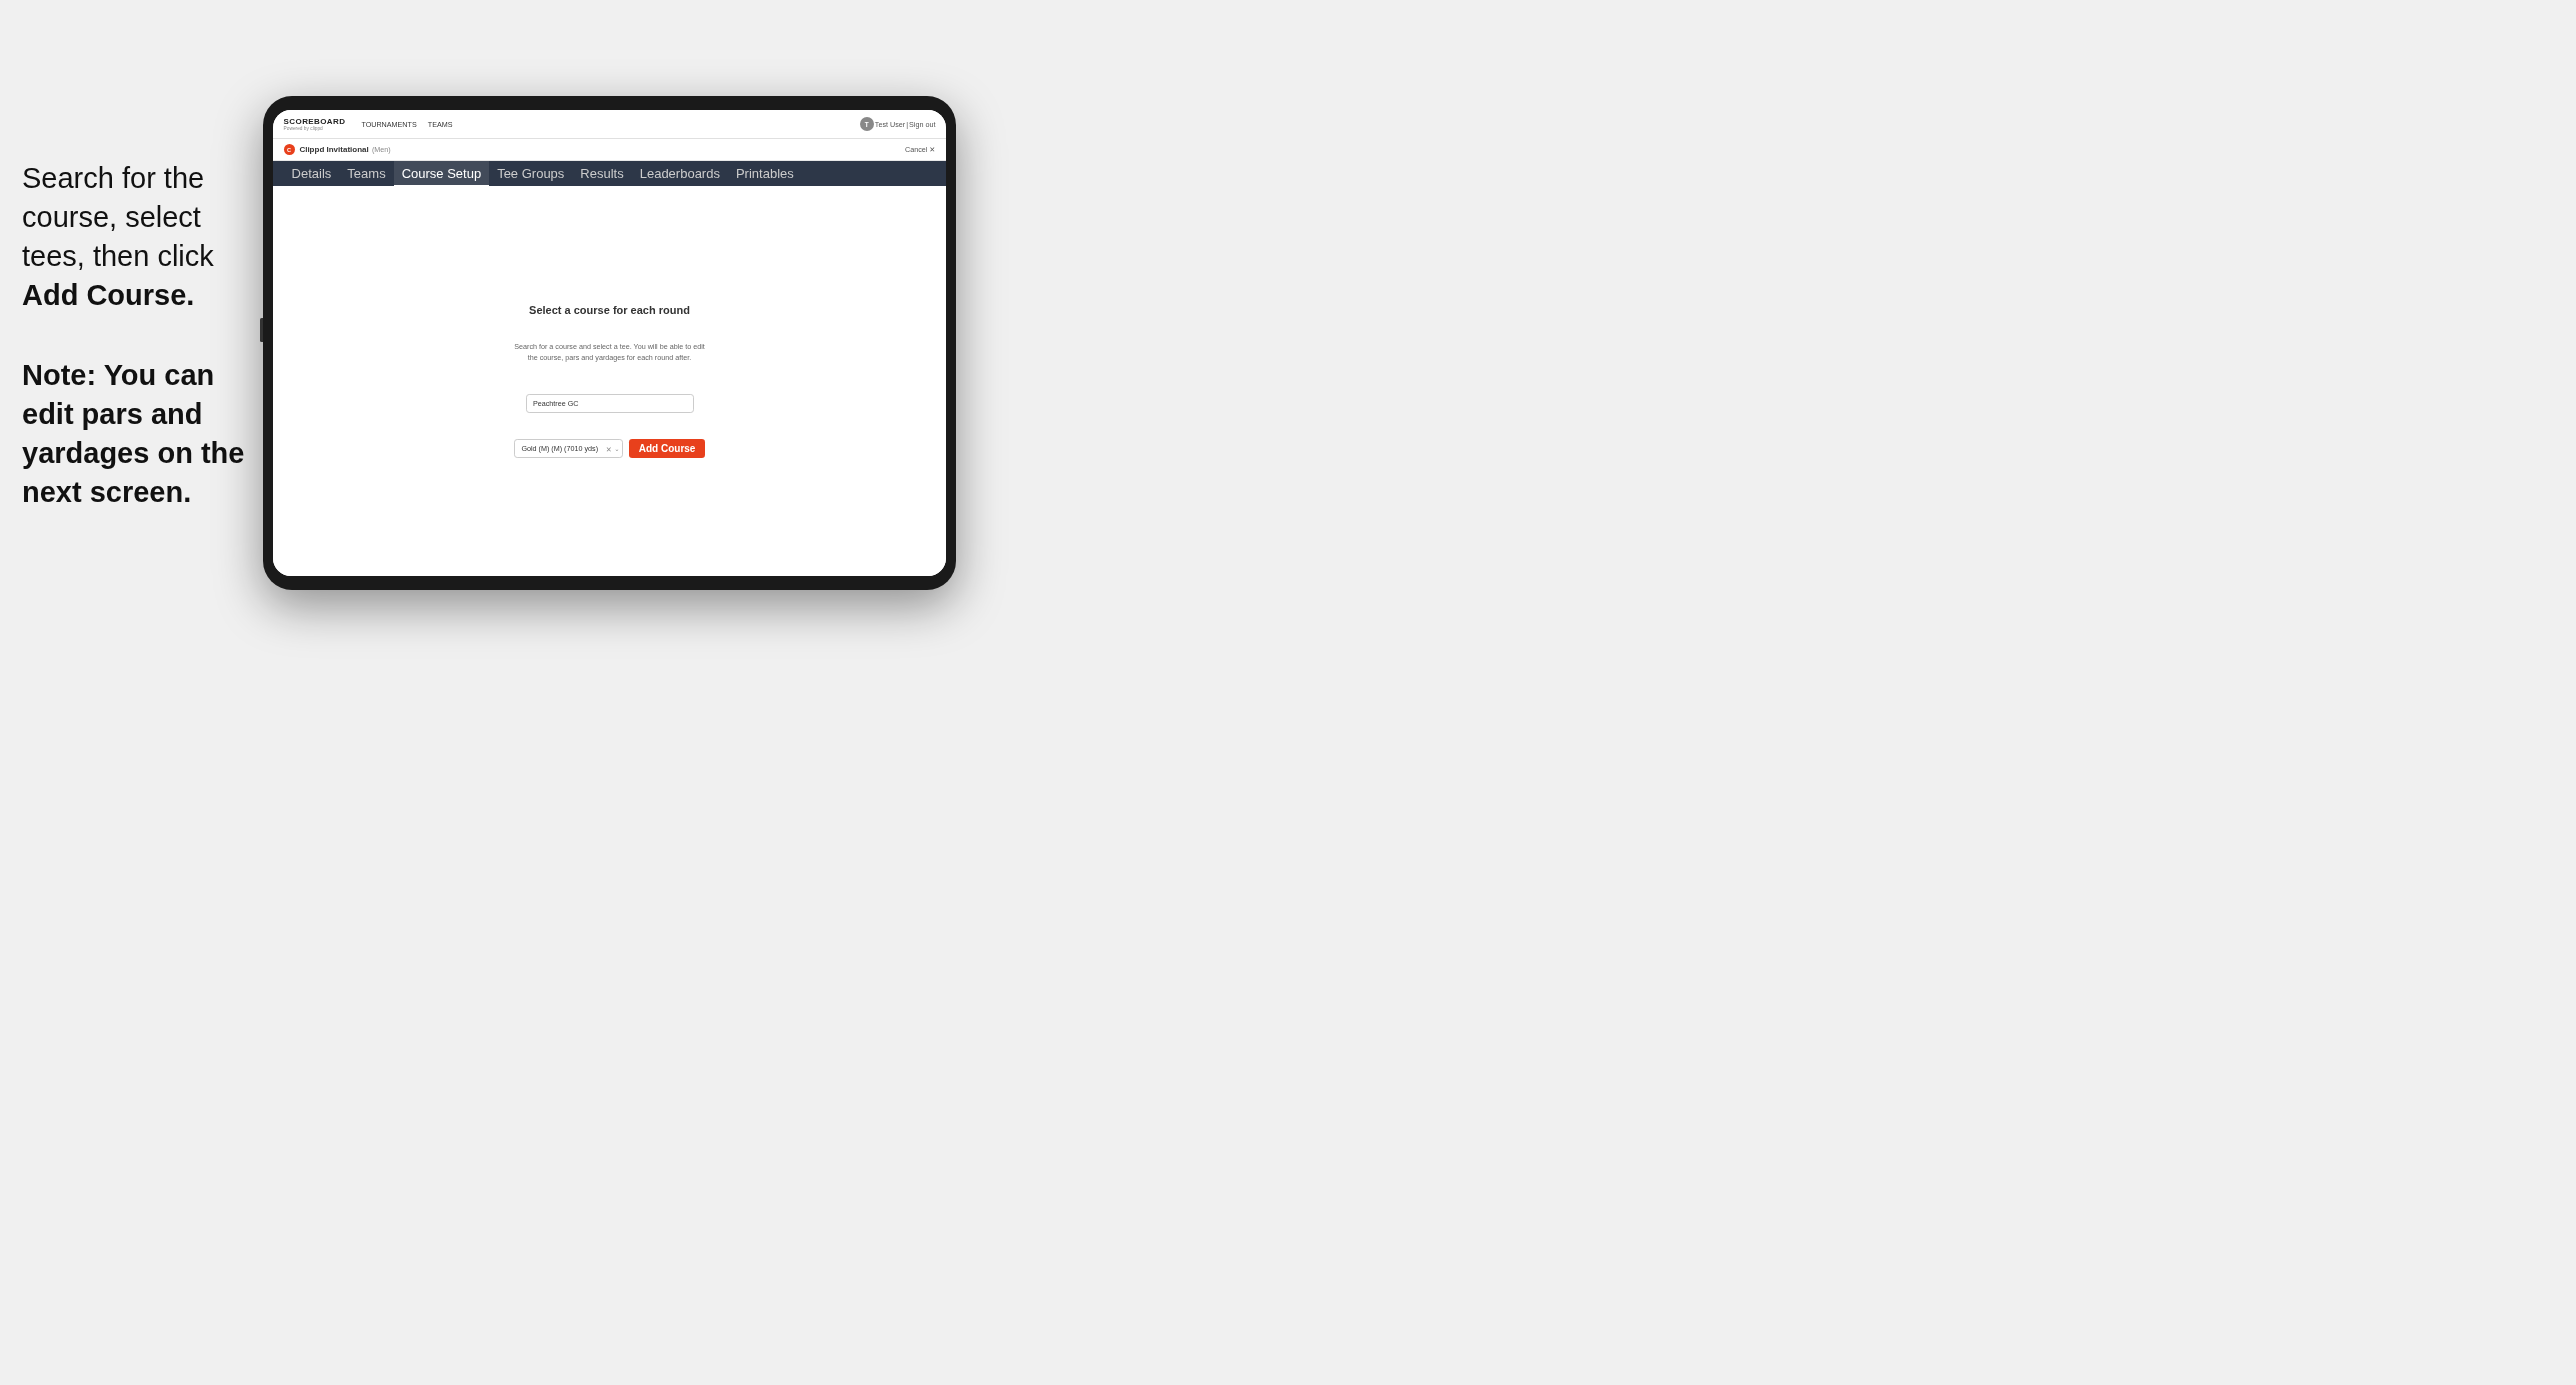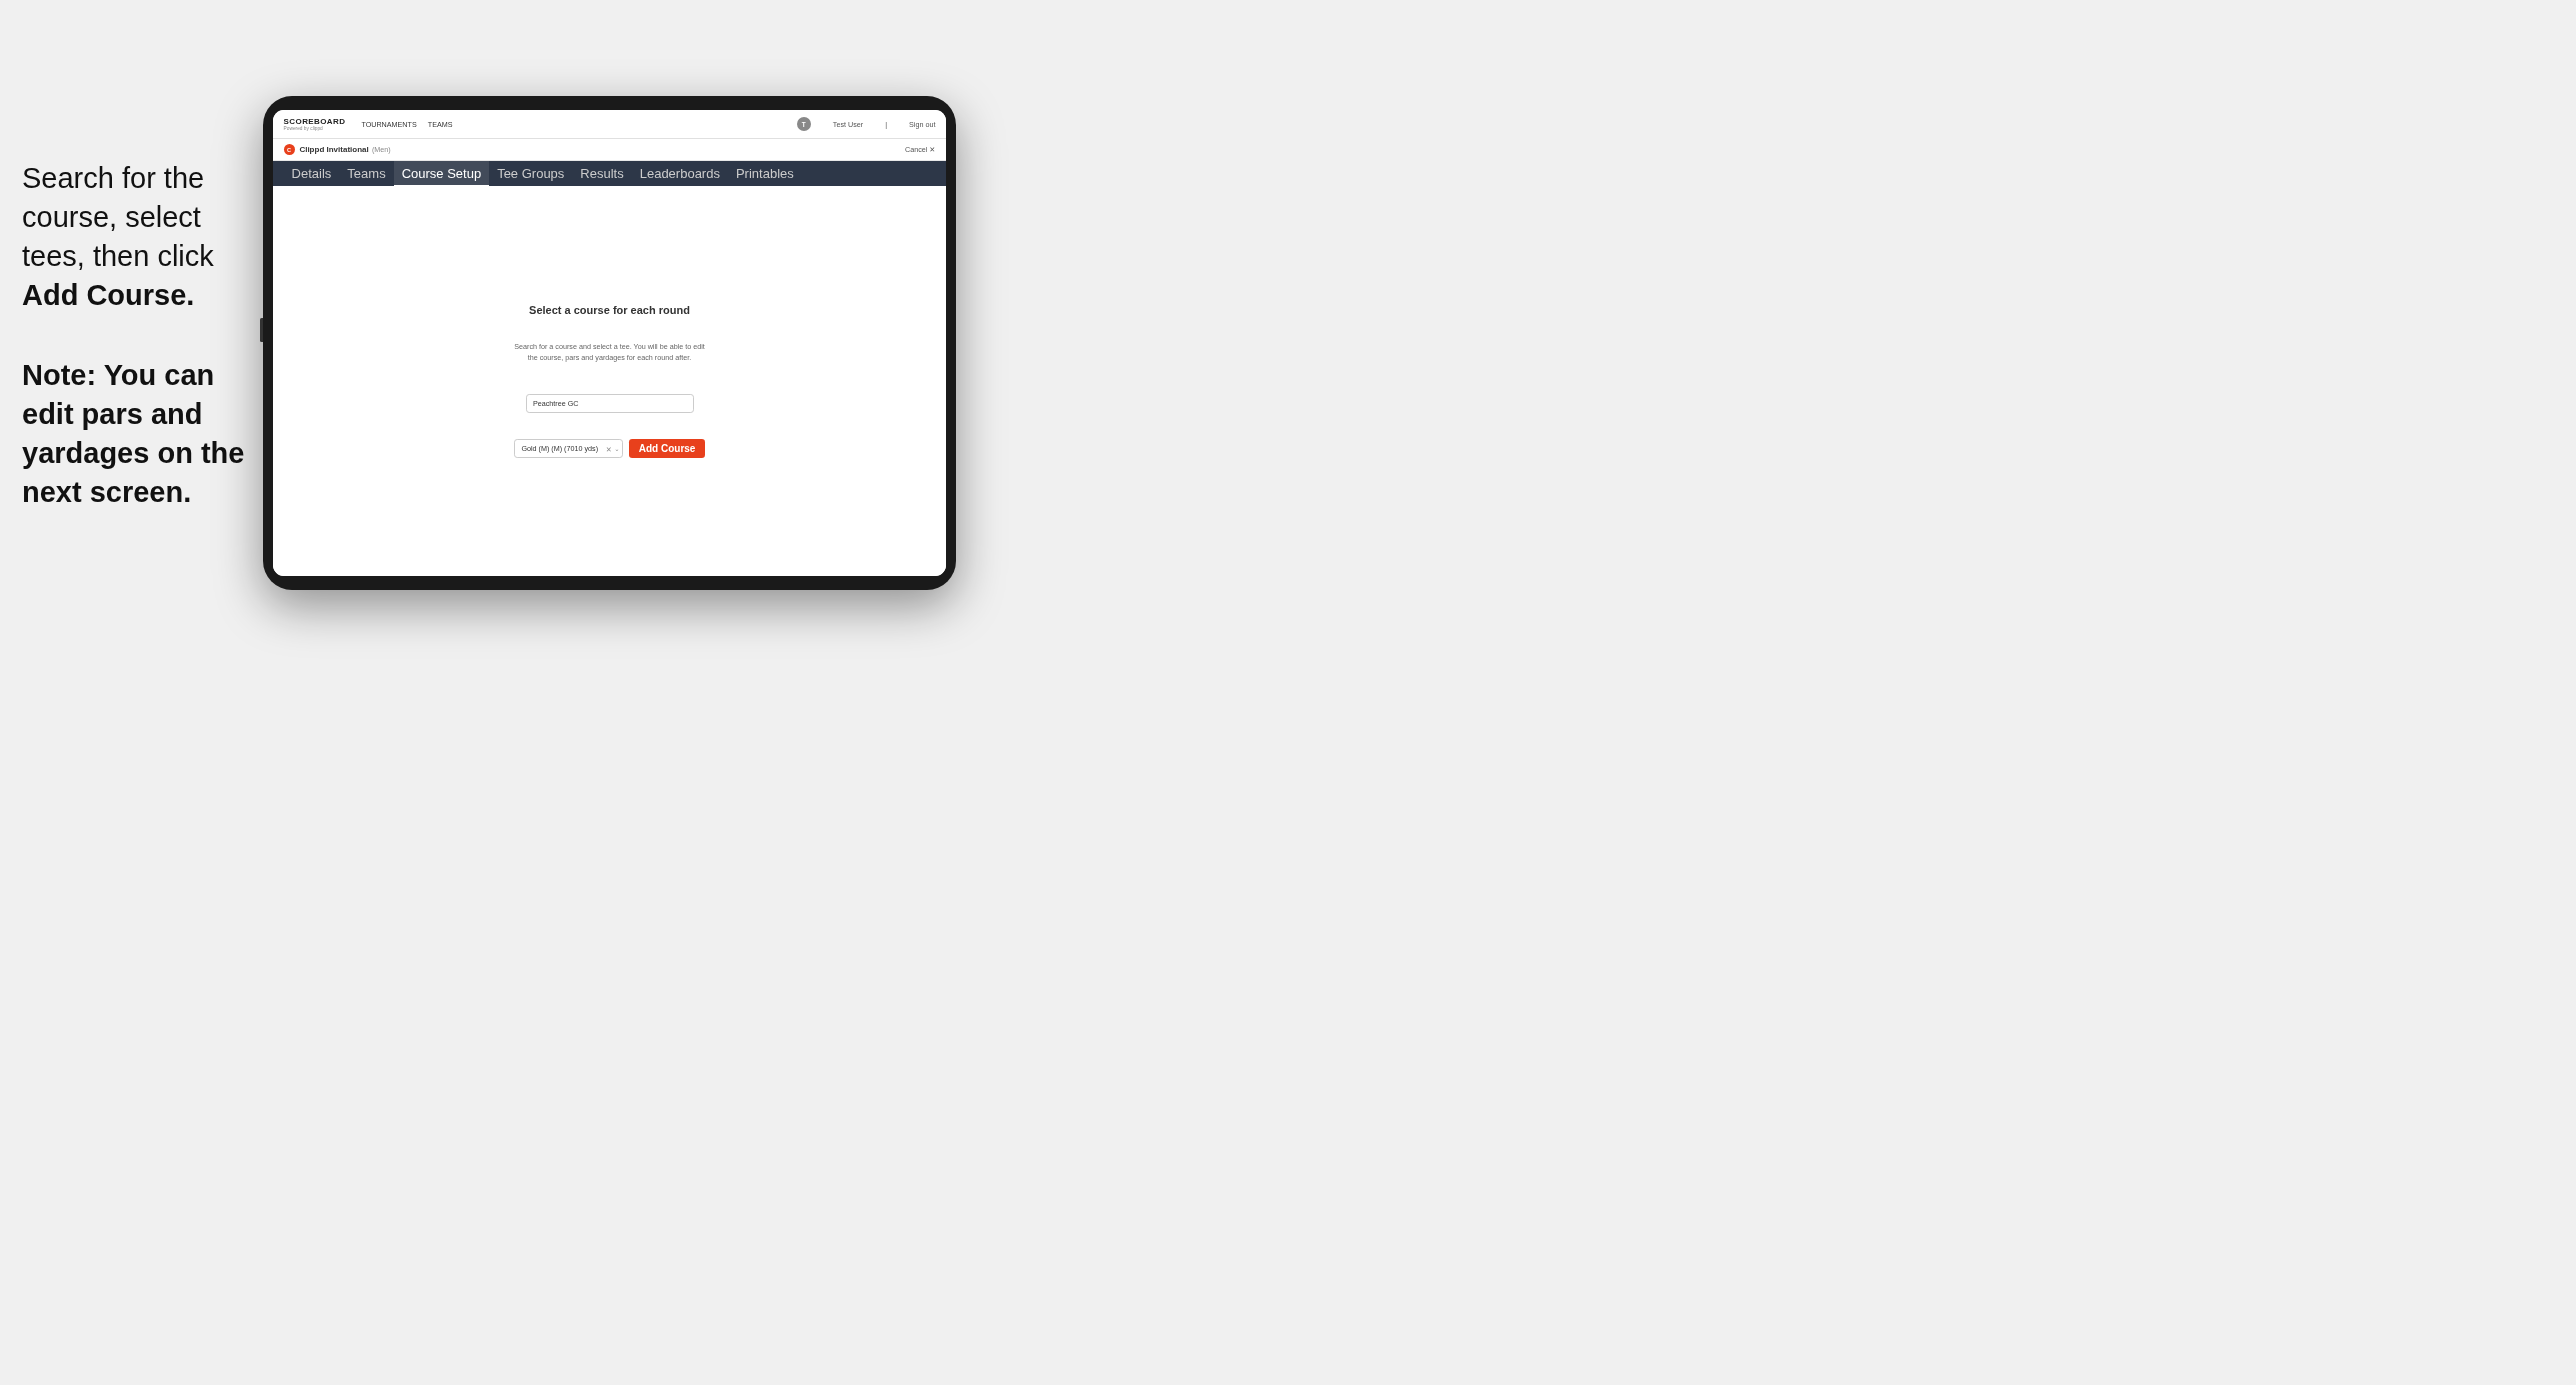--- a/index.html
+++ b/index.html
@@ -52,21 +52,21 @@
       border-radius: 29px;
       box-shadow: 0 16px 48px rgba(0,0,0,0.4);
       padding: 14.3px 9.6px;
       display: flex;
       flex-direction: column;
     }
 
     .tablet-screen {
       flex: 1;
       background: #fff;
-      border-radius: 11px;
+      border-radius: 18px;
       overflow: hidden;
       display: flex;
       flex-direction: column;
     }
 
     
     .navbar {
       display: flex;
       align-items: center;
       padding: 0 11px;
@@ -94,21 +94,21 @@
       color: #333;
       margin-right: 11px;
       cursor: pointer;
       text-decoration: none;
       font-weight: 500;
     }
     .nav-right {
       margin-left: auto;
       display: flex;
       align-items: center;
-      gap: 22px;
+      gap: 1px;
       font-size: 7.2px;
       color: #555;
     }
     .user-avatar {
       width: 14.3px;
       height: 14.3px;
       border-radius: 50%;
       background: #888;
       display: flex;
       align-items: center;

